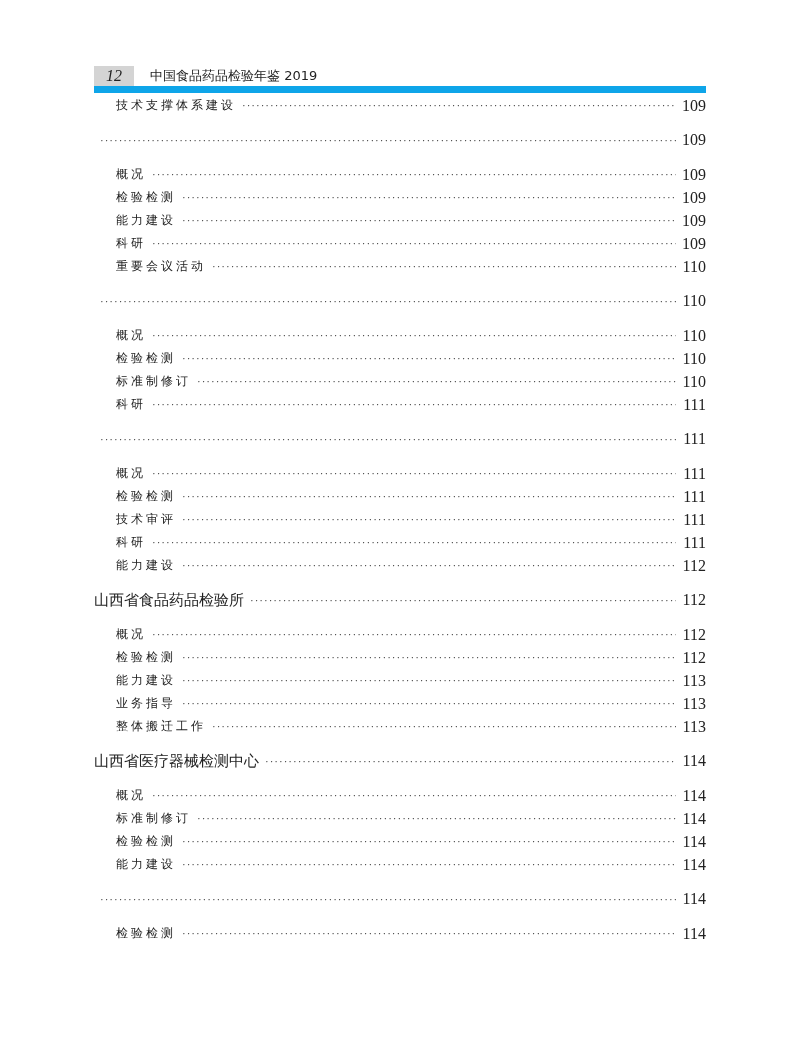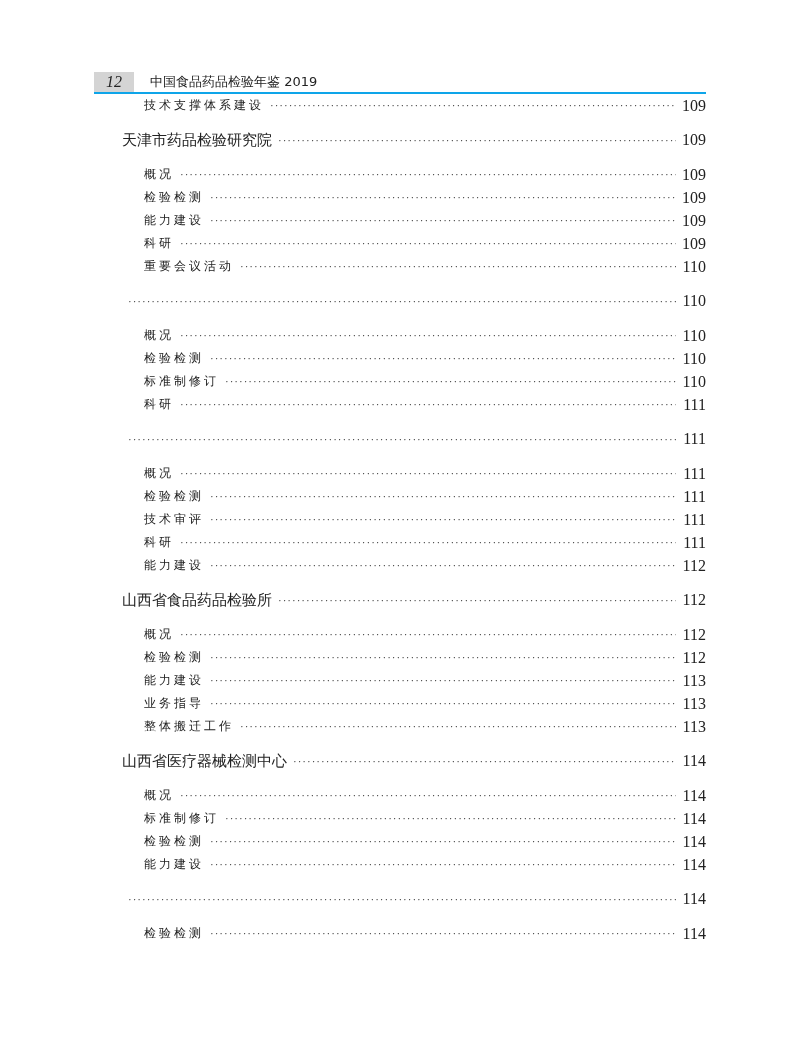--- a/index.html
+++ b/index.html
@@ -2,36 +2,36 @@
 <html><head>
   <meta charset="utf-8">
   <style>
     html, body { margin: 0; padding: 0; background: #ffffff; }
     body {
       width: 800px; height: 1044px; position: relative; overflow: hidden;
       font-family: "DejaVu Serif", "Liberation Serif", serif;
       color: #222;
     }
     .header {
-      position: absolute; left: 94px; top: 72px; width: 612px; height: 20px;
-      border-bottom: 2px solid #0ea5e9;
+      position: absolute; left: 94px; top: 66px; width: 612px; height: 20px;
+      border-bottom: 7px solid #0ea5e9;
     }
     .page-num-box {
       position: absolute; left: 0; top: 0; width: 40px; height: 20px;
       background: #d4d4d4;
       font-family: "Liberation Serif", serif; font-style: italic;
       font-size: 16px; line-height: 20px; text-align: center; color: #222;
     }
     .header-title {
       position: absolute; left: 56px; top: 0; height: 20px; line-height: 20px;
       font-family: "DejaVu Sans", sans-serif; font-size: 13px; color: #222; text-align: center;
     }
     .toc { position: absolute; left: 94px; top: 94px; width: 612px; }
     .row {
-      display: flex; align-items: center; position: relative; margin-left: 28px;
+      display: flex; align-items: center; position: relative;
     }
     .row .label { white-space: nowrap; }
     .row .leader {
       flex: 1; overflow: hidden; white-space: nowrap;
       margin: 0 6px; color: #333; font-size: 11px; letter-spacing: 1px;
       font-family: "Liberation Serif", serif;
     }
     .row .leader::after {
       content: "··················································································································································································";
     }
@@ -53,21 +53,20 @@
 
 <div class="toc">
 
   <div class="row sub">
     <span class="label">技术支撑体系建设</span>
     <span class="leader"></span>
     <span class="page">109</span>
   </div>
 
   <div class="row section">
-    <span class="label">天津市药品检验研究院</span>
     <span class="leader"></span>
     <span class="page">109</span>
   </div>
   <div class="row sub">
       <span class="label">概况</span>
       <span class="leader"></span>
       <span class="page">109</span>
     </div>
   <div class="row sub">
       <span class="label">检验检测</span>

